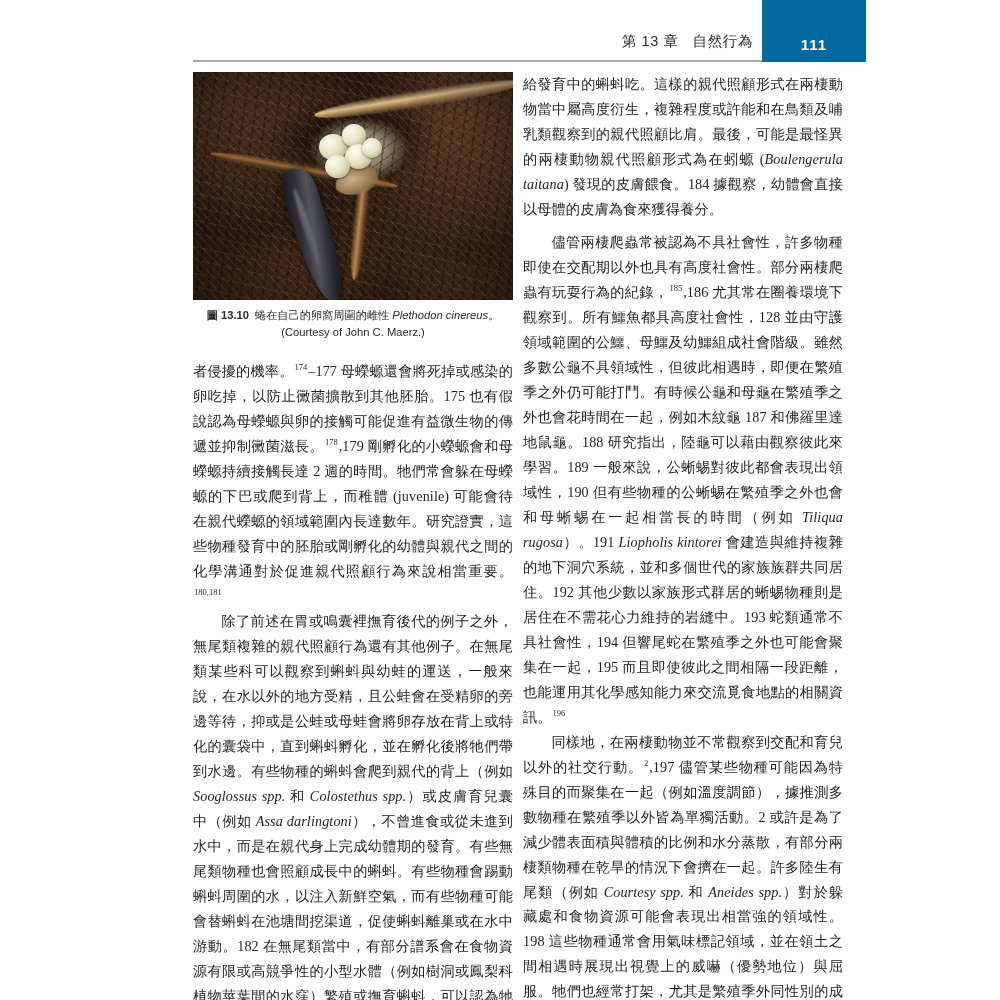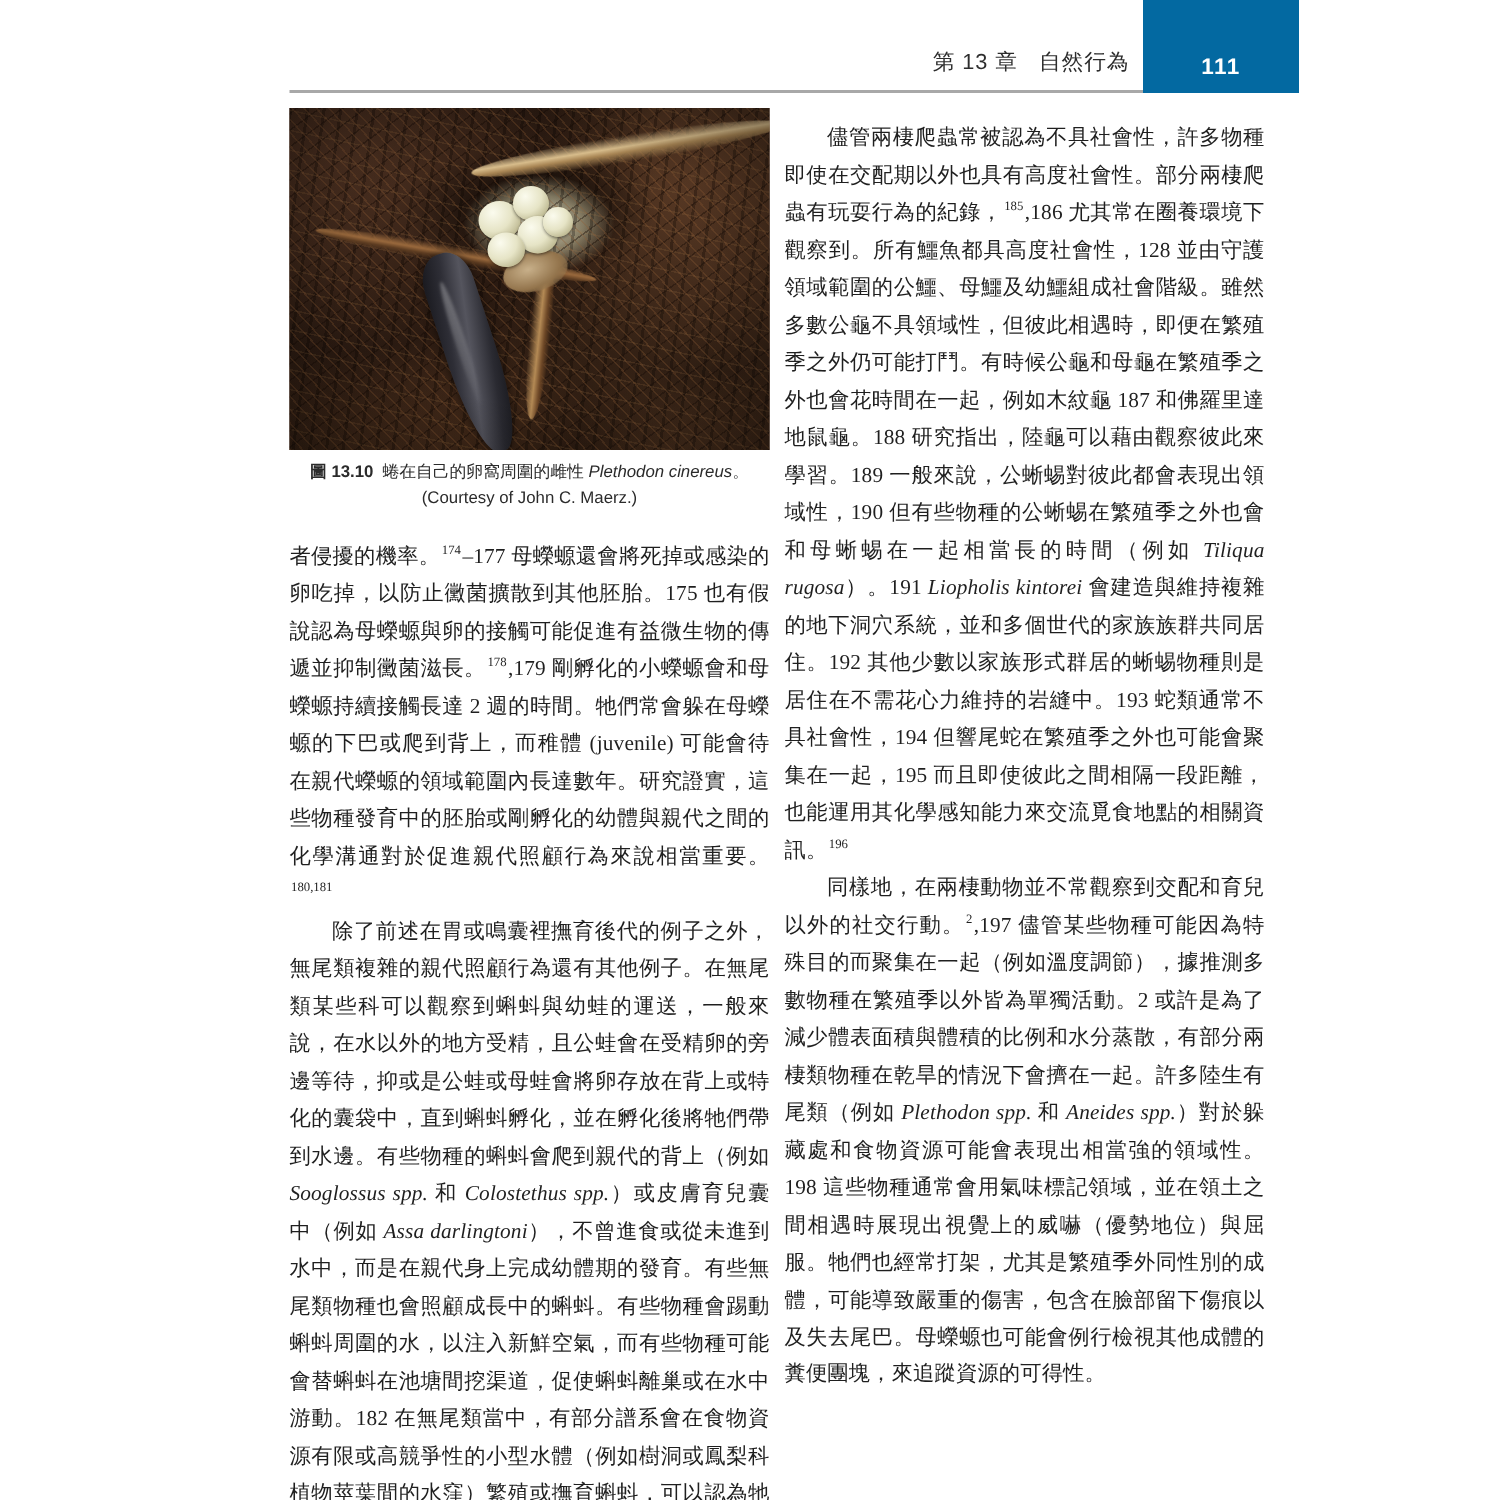--- a/index.html
+++ b/index.html
@@ -290,22 +290,25 @@
       </figcaption>
     </figure>
 
     <div class="body-block gap-top">
       <p>者侵擾的機率。<sup class="ref">174</sup>–177 母蠑螈還會將死掉或感染的卵吃掉，以防止黴菌擴散到其他胚胎。175 也有假說認為母蠑螈與卵的接觸可能促進有益微生物的傳遞並抑制黴菌滋長。<sup class="ref">178</sup>,179 剛孵化的小蠑螈會和母蠑螈持續接觸長達 2 週的時間。牠們常會躲在母蠑螈的下巴或爬到背上，而稚體 (juvenile) 可能會待在親代蠑螈的領域範圍內長達數年。研究證實，這些物種發育中的胚胎或剛孵化的幼體與親代之間的化學溝通對於促進親代照顧行為來說相當重要。<sup class="ref">180,181</sup></p>
       <p class="indent">除了前述在胃或鳴囊裡撫育後代的例子之外，無尾類複雜的親代照顧行為還有其他例子。在無尾類某些科可以觀察到蝌蚪與幼蛙的運送，一般來說，在水以外的地方受精，且公蛙會在受精卵的旁邊等待，抑或是公蛙或母蛙會將卵存放在背上或特化的囊袋中，直到蝌蚪孵化，並在孵化後將牠們帶到水邊。有些物種的蝌蚪會爬到親代的背上（例如 <i>Sooglossus spp.</i> 和 <i>Colostethus spp.</i>）或皮膚育兒囊中（例如 <i>Assa darlingtoni</i>），不曾進食或從未進到水中，而是在親代身上完成幼體期的發育。有些無尾類物種也會照顧成長中的蝌蚪。有些物種會踢動蝌蚪周圍的水，以注入新鮮空氣，而有些物種可能會替蝌蚪在池塘間挖渠道，促使蝌蚪離巢或在水中游動。182 在無尾類當中，有部分譜系會在食物資源有限或高競爭性的小型水體（例如樹洞或鳳梨科植物莖葉間的水窪）繁殖或撫育蝌蚪，可以認為牠們演化出最進階形式的積極親代照顧。舉例而言，有些物種的箭毒蛙 (Dendrobatidae 科) 會把蝌蚪分散在數個鳳梨科植物莖葉間的水窪。183 公蛙和母蛙會定期確認蝌蚪的狀況，若蝌蚪肚子餓，便會藉由觸碰讓親代知道。母蛙會產下未受精的卵供蝌蚪食用，而根據觀察，公蛙會指示母蛙產卵</p>
     </div>
   </div>
 
   <div class="col col-right">
+    <div class="body-block">
+      <p>給發育中的蝌蚪吃。這樣的親代照顧形式在兩棲動物當中屬高度衍生，複雜程度或許能和在鳥類及哺乳類觀察到的親代照顧比肩。最後，可能是最怪異的兩棲動物親代照顧形式為在蚓螈 (<i>Boulengerula taitana</i>) 發現的皮膚餵食。184 據觀察，幼體會直接以母體的皮膚為食來獲得養分。</p>
+    </div>
 
 
     <div class="body-block after-heading">
       <p class="indent">儘管兩棲爬蟲常被認為不具社會性，許多物種即使在交配期以外也具有高度社會性。部分兩棲爬蟲有玩耍行為的紀錄，<sup class="ref">185</sup>,186 尤其常在圈養環境下觀察到。所有鱷魚都具高度社會性，128 並由守護領域範圍的公鱷、母鱷及幼鱷組成社會階級。雖然多數公龜不具領域性，但彼此相遇時，即便在繁殖季之外仍可能打鬥。有時候公龜和母龜在繁殖季之外也會花時間在一起，例如木紋龜 187 和佛羅里達地鼠龜。188 研究指出，陸龜可以藉由觀察彼此來學習。189 一般來說，公蜥蜴對彼此都會表現出領域性，190 但有些物種的公蜥蜴在繁殖季之外也會和母蜥蜴在一起相當長的時間（例如 <i>Tiliqua rugosa</i>）。191 <i>Liopholis kintorei</i> 會建造與維持複雜的地下洞穴系統，並和多個世代的家族族群共同居住。192 其他少數以家族形式群居的蜥蜴物種則是居住在不需花心力維持的岩縫中。193 蛇類通常不具社會性，194 但響尾蛇在繁殖季之外也可能會聚集在一起，195 而且即使彼此之間相隔一段距離，也能運用其化學感知能力來交流覓食地點的相關資訊。<sup class="ref">196</sup></p>
-      <p class="indent">同樣地，在兩棲動物並不常觀察到交配和育兒以外的社交行動。<sup class="ref">2</sup>,197 儘管某些物種可能因為特殊目的而聚集在一起（例如溫度調節），據推測多數物種在繁殖季以外皆為單獨活動。2 或許是為了減少體表面積與體積的比例和水分蒸散，有部分兩棲類物種在乾旱的情況下會擠在一起。許多陸生有尾類（例如 <i>Plethodon spp.</i> 和 <i>Aneides spp.</i>）對於躲藏處和食物資源可能會表現出相當強的領域性。198 這些物種通常會用氣味標記領域，並在領土之間相遇時展現出視覺上的威嚇（優勢地位）與屈服。牠們也經常打架，尤其是繁殖季外同性別的成體，可能導致嚴重的傷害，包含在臉部留下傷痕以及失去尾巴。母蠑螈也可能會例行檢視其他成體的糞便團塊，來追蹤資源的可得性。</p>
+      <p class="indent">同樣地，在兩棲動物並不常觀察到交配和育兒以外的社交行動。<sup class="ref">2</sup>,197 儘管某些物種可能因為特殊目的而聚集在一起（例如溫度調節），據推測多數物種在繁殖季以外皆為單獨活動。2 或許是為了減少體表面積與體積的比例和水分蒸散，有部分兩棲類物種在乾旱的情況下會擠在一起。許多陸生有尾類（例如 <i>Courtesy spp.</i> 和 <i>Aneides spp.</i>）對於躲藏處和食物資源可能會表現出相當強的領域性。198 這些物種通常會用氣味標記領域，並在領土之間相遇時展現出視覺上的威嚇（優勢地位）與屈服。牠們也經常打架，尤其是繁殖季外同性別的成體，可能導致嚴重的傷害，包含在臉部留下傷痕以及失去尾巴。母蠑螈也可能會例行檢視其他成體的糞便團塊，來追蹤資源的可得性。</p>
     </div>
 
   </div>
 
 </div>
 
 </body></html>

